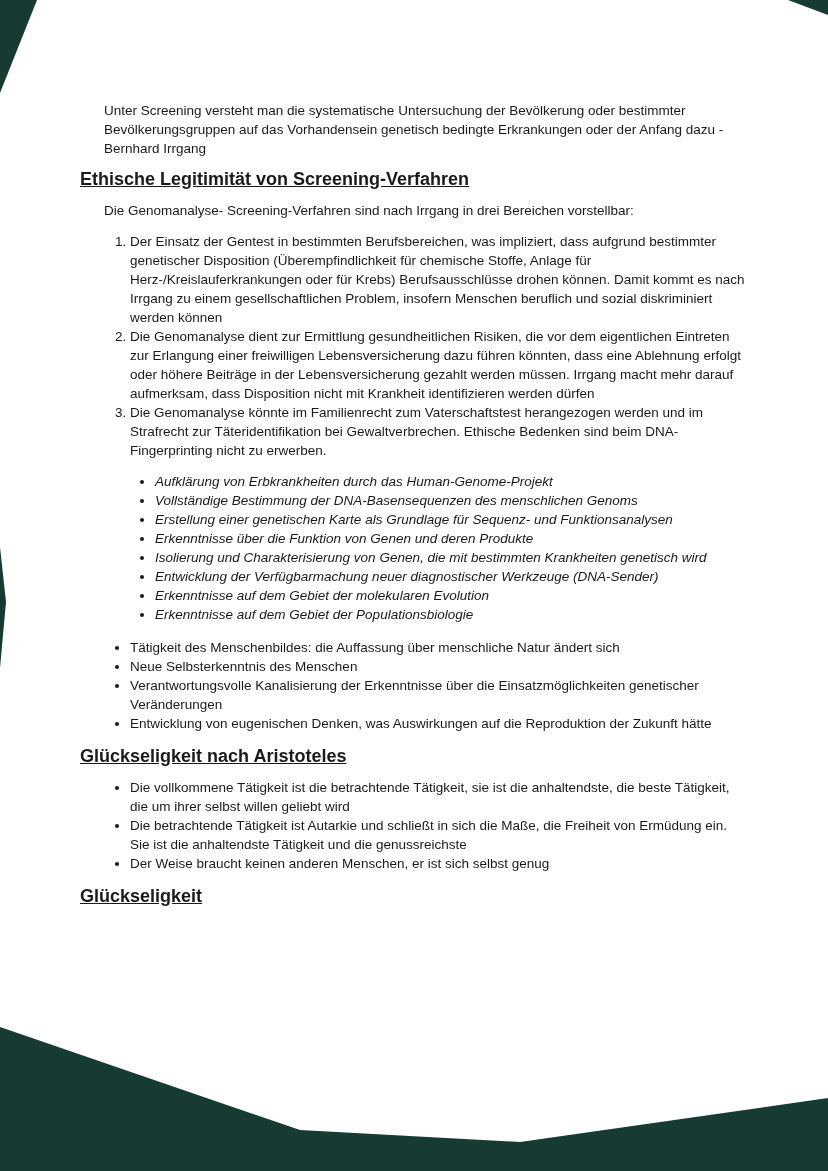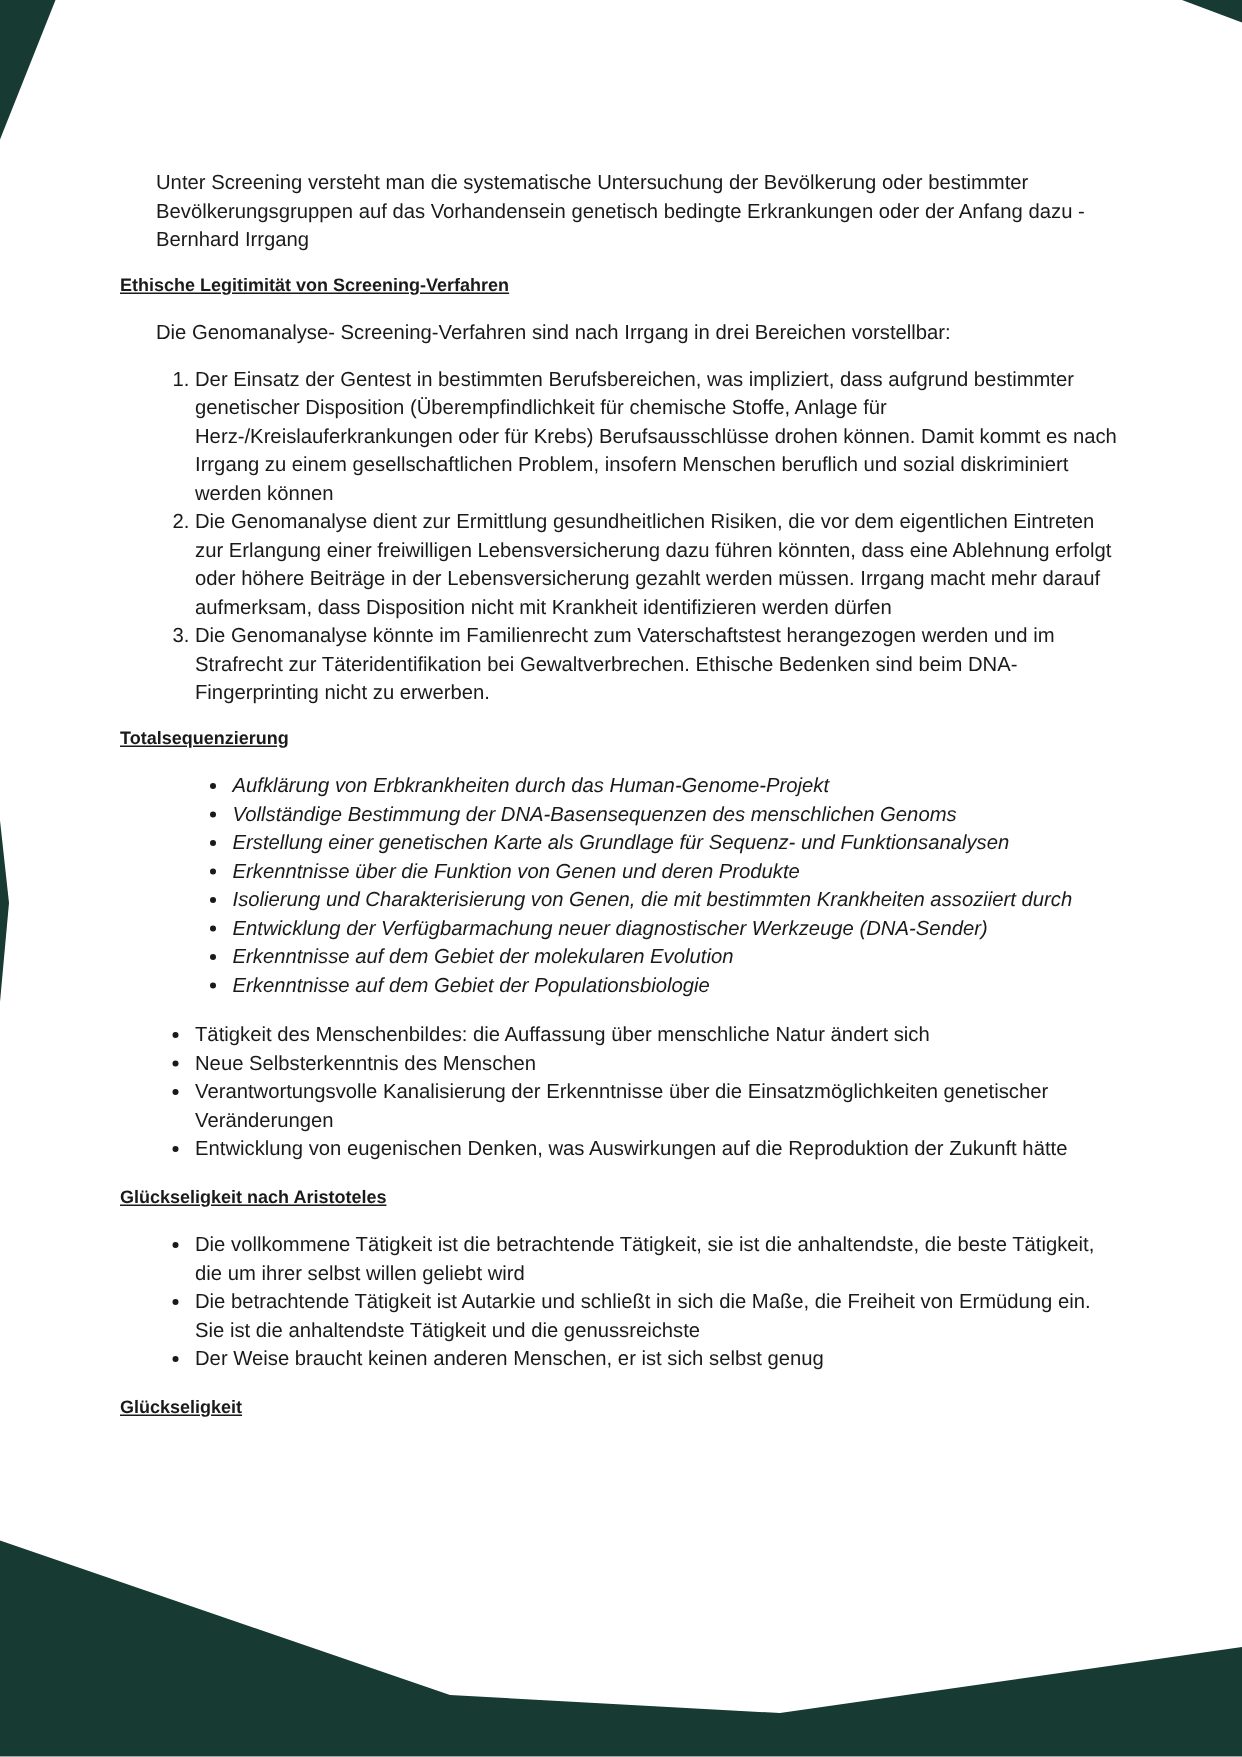--- a/index.html
+++ b/index.html
@@ -15,28 +15,28 @@
     color:var(--ink);
   }
   .paper{
     position:absolute;inset:0;background:var(--paper);
   }
   .bg-shapes{
     position:absolute;inset:0;width:828px;height:1171px;pointer-events:none;
   }
   .bg-shapes polygon{fill:var(--bg-dark);}
   .doc{
-    position:absolute;left:80px;top:112px;width:666px;
+    position:absolute;left:80px;top:101px;width:666px;
     font-size:13.5px;line-height:19px;
   }
   .indent{margin-left:24px;}
   p{margin:0 0 12px 0;}
   .hd{
     font-weight:bold;text-decoration:underline;
-    font-size:12px;line-height:19px;margin:0 0 12px 0;
+    font-size:18px;line-height:19px;margin:0 0 12px 0;
   }
   .hd-outer{margin-top:2px;}
   ol.num-list{margin:0 0 12px 0;padding-left:50px;}
   ol.num-list li{margin:0;}
   ul.blist{margin:0 0 14px 0;list-style:disc;}
   ul.blist li{margin:0;}
   ul.blist-a{padding-left:75px;font-style:italic;}
   ul.blist-b{padding-left:50px;}
 </style>
 </head>
@@ -58,29 +58,28 @@
   <div class="hd indent">Ethische Legitimität von Screening-Verfahren</div>
 
   <p class="indent">Die Genomanalyse- Screening-Verfahren sind nach Irrgang in drei Bereichen vorstellbar:</p>
 
   <ol class="num-list indent">
     <li>Der Einsatz der Gentest in bestimmten Berufsbereichen, was impliziert, dass aufgrund bestimmter genetischer Disposition (Überempfindlichkeit für chemische Stoffe, Anlage für Herz-/Kreislauferkrankungen oder für Krebs) Berufsausschlüsse drohen können. Damit kommt es nach Irrgang zu einem gesellschaftlichen Problem, insofern Menschen beruflich und sozial diskriminiert werden können</li>
     <li>Die Genomanalyse dient zur Ermittlung gesundheitlichen Risiken, die vor dem eigentlichen Eintreten zur Erlangung einer freiwilligen Lebensversicherung dazu führen könnten, dass eine Ablehnung erfolgt oder höhere Beiträge in der Lebensversicherung gezahlt werden müssen. Irrgang macht mehr darauf aufmerksam, dass Disposition nicht mit Krankheit identifizieren werden dürfen</li>
     <li>Die Genomanalyse könnte im Familienrecht zum Vaterschaftstest herangezogen werden und im Strafrecht zur Täteridentifikation bei Gewaltverbrechen. Ethische Bedenken sind beim DNA-Fingerprinting nicht zu erwerben.</li>
   </ol>
 
-  <div class="hd indent">Totalsequenzierung</div>
 
 
   <ul class="blist blist-a">
     <li>Aufklärung von Erbkrankheiten durch das Human-Genome-Projekt</li>
     <li>Vollständige Bestimmung der DNA-Basensequenzen des menschlichen Genoms</li>
     <li>Erstellung einer genetischen Karte als Grundlage für Sequenz- und Funktionsanalysen</li>
     <li>Erkenntnisse über die Funktion von Genen und deren Produkte</li>
-    <li>Isolierung und Charakterisierung von Genen, die mit bestimmten Krankheiten assoziiert durch</li>
+    <li>Isolierung und Charakterisierung von Genen, die mit bestimmten Krankheiten genetisch wird</li>
     <li>Entwicklung der Verfügbarmachung neuer diagnostischer Werkzeuge (DNA-Sender)</li>
     <li>Erkenntnisse auf dem Gebiet der molekularen Evolution</li>
     <li>Erkenntnisse auf dem Gebiet der Populationsbiologie</li>
   </ul>
 
 
   <ul class="blist blist-b">
     <li>Tätigkeit des Menschenbildes: die Auffassung über menschliche Natur ändert sich</li>
     <li>Neue Selbsterkenntnis des Menschen</li>
     <li>Verantwortungsvolle Kanalisierung der Erkenntnisse über die Einsatzmöglichkeiten genetischer Veränderungen</li>

